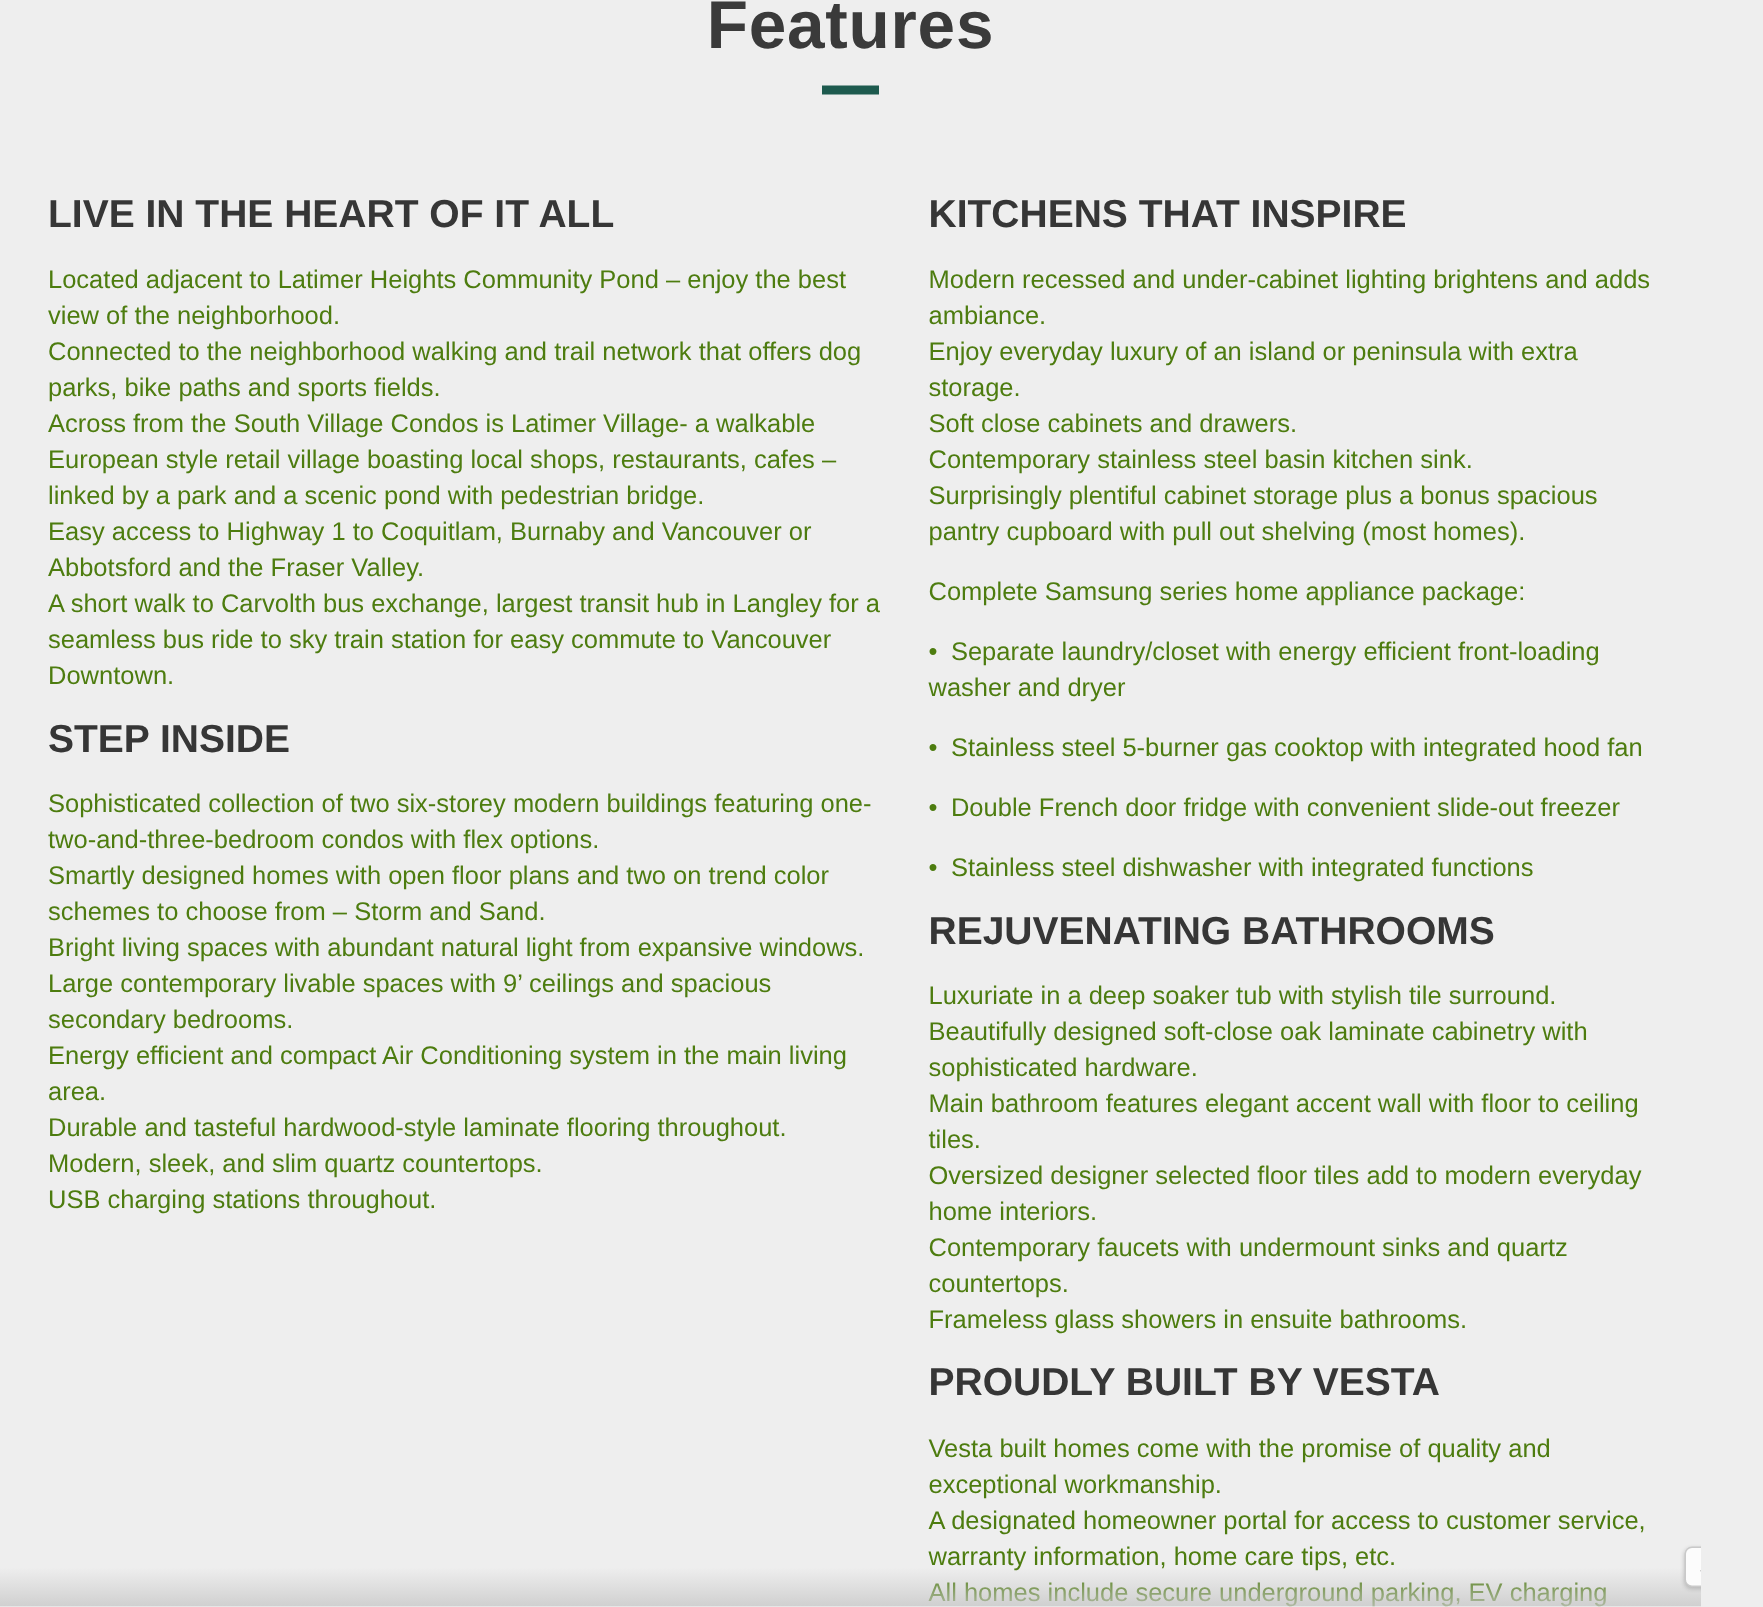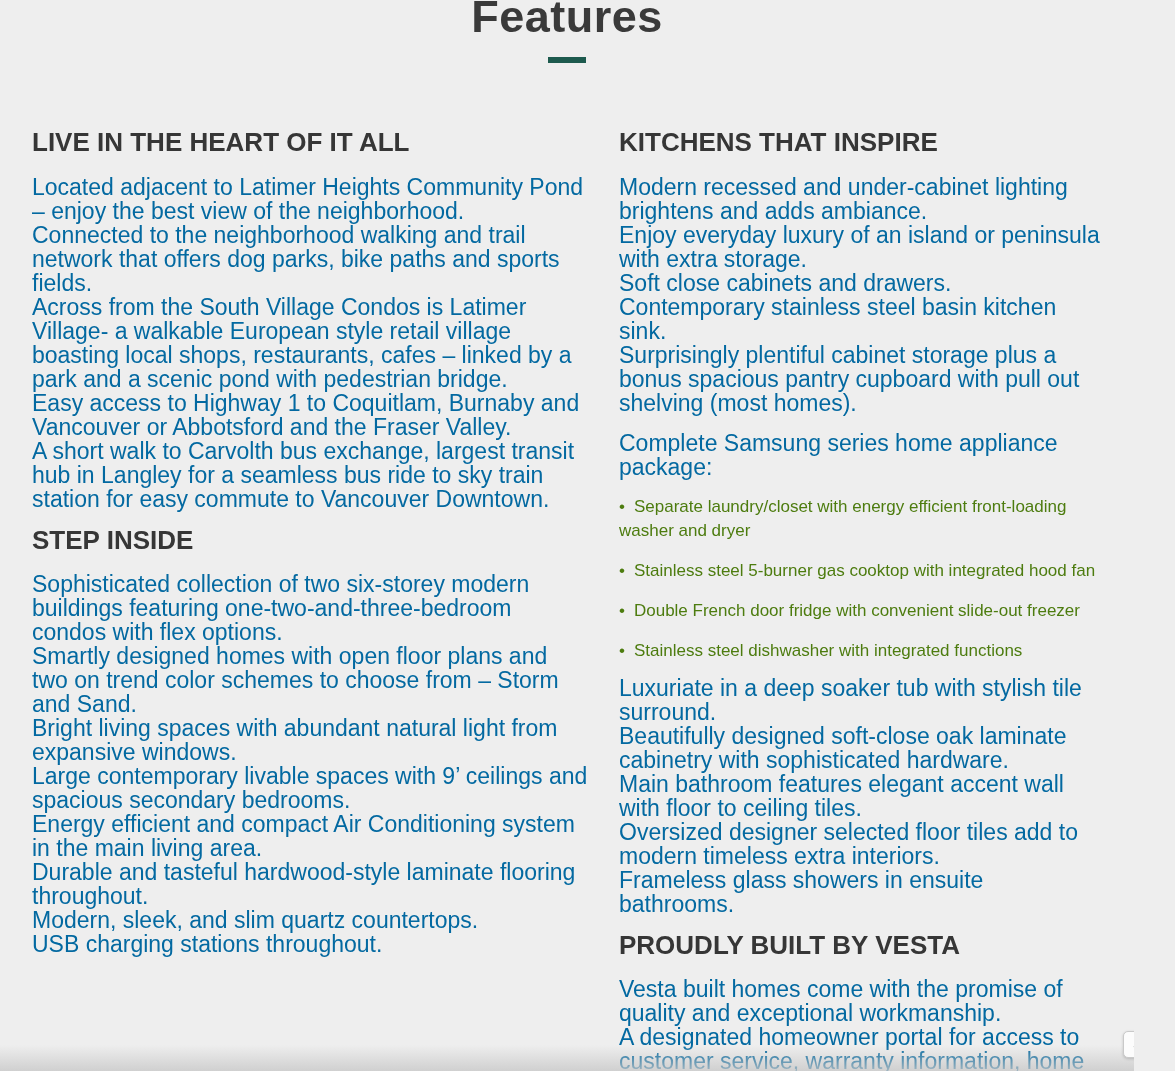--- a/index.html
+++ b/index.html
@@ -47,23 +47,23 @@
   .col-right { flex: 1; min-width: 0; }
   .section + .section { margin-top: 13px; }
   .section h2 {
     font-size: 26px;
     line-height: 32.5px;
     font-weight: 700;
     color: #363636;
     margin: 0 0 16px 0;
   }
   .line {
-    font-size: 23px;
+    font-size: 17px;
     line-height: 24px;
-    color: #0369a1;
+    color: #4d7c0f;
   }
   .block-gap { margin-top: 16px; }
   .bullet-item {
     margin-top: 16px;
     font-size: 17px;
     line-height: 24px;
     color: #4d7c0f;
   }
   .bullet-item .bullet {
     display: inline;
@@ -154,24 +154,26 @@
           <div class="line">Soft close cabinets and drawers.</div>
           <div class="line">Contemporary stainless steel basin kitchen sink.</div>
           <div class="line">Surprisingly plentiful cabinet storage plus a bonus spacious pantry cupboard with pull out shelving (most homes).</div>
           <div class="line block-gap">Complete Samsung series home appliance package:</div>
           <div class="bullet-item"><span class="bullet">•</span><span>Separate laundry/closet with energy efficient front-loading washer and dryer</span></div>
           <div class="bullet-item"><span class="bullet">•</span><span>Stainless steel 5-burner gas cooktop with integrated hood fan</span></div>
           <div class="bullet-item"><span class="bullet">•</span><span>Double French door fridge with convenient slide-out freezer</span></div>
           <div class="bullet-item"><span class="bullet">•</span><span>Stainless steel dishwasher with integrated functions</span></div>
         </div>
         <div class="section">
+          <h2>REJUVENATING BATHROOMS</h2>
           <div class="line">Luxuriate in a deep soaker tub with stylish tile surround.</div>
           <div class="line">Beautifully designed soft-close oak laminate cabinetry with sophisticated hardware.</div>
           <div class="line">Main bathroom features elegant accent wall with floor to ceiling tiles.</div>
-          <div class="line">Oversized designer selected floor tiles add to modern timeless extra interiors.</div>
+          <div class="line">Oversized designer selected floor tiles add to modern everyday home interiors.</div>
+          <div class="line">Contemporary faucets with undermount sinks and quartz countertops.</div>
           <div class="line">Frameless glass showers in ensuite bathrooms.</div>
         </div>
         <div class="section">
           <h2>PROUDLY BUILT BY VESTA</h2>
           <div class="line">Vesta built homes come with the promise of quality and exceptional workmanship.</div>
           <div class="line">A designated homeowner portal for access to customer service, warranty information, home care tips, etc.</div>
           <div class="line">All homes include secure underground parking, EV charging stations and storage.</div>
         </div>
       </div>
   </div>

